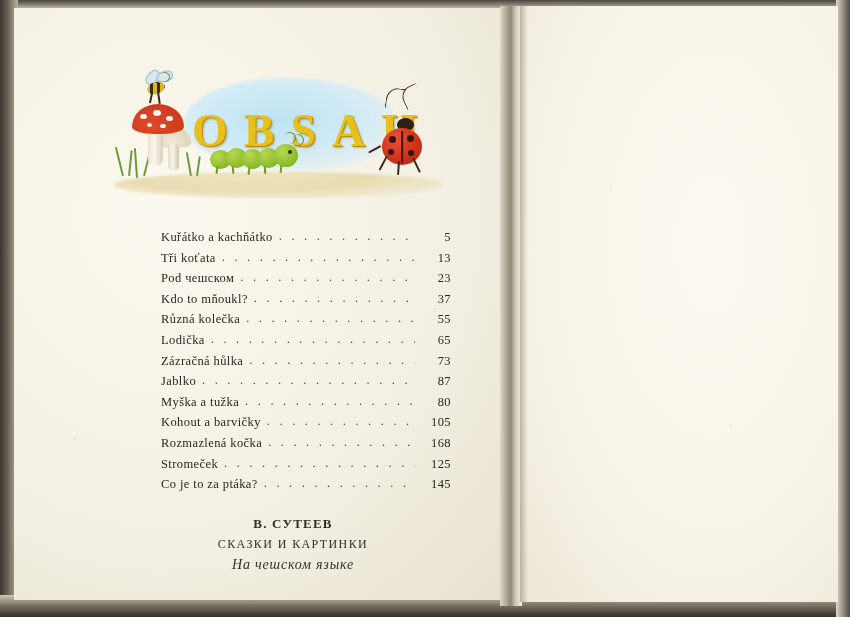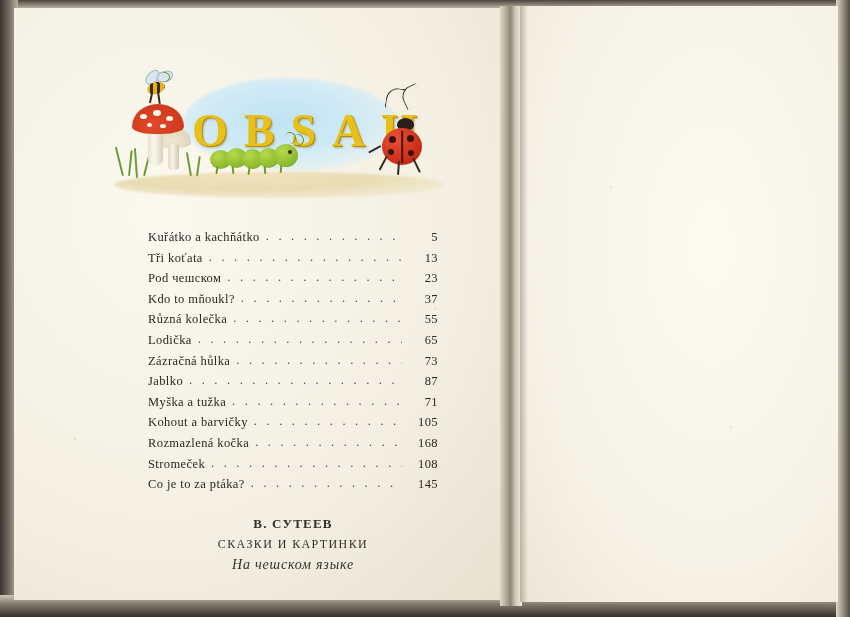--- a/index.html
+++ b/index.html
@@ -233,21 +233,21 @@
     border-radius: 60% 40% 50% 50%;
   }
   .bee-leg {
     position: absolute;
     width: 1.5px; background: #3a2d14;
   }
 
   
   .toc {
     position: absolute;
-    left: 134px; top: 222px;
+    left: 147px; top: 222px;
     width: 290px;
   }
   .toc-row {
     display: flex;
     align-items: baseline;
     font-family: "Liberation Serif", serif;
     font-size: 12.5px;
     color: #2a2722;
     height: 20.6px;
     white-space: nowrap;
@@ -420,39 +420,39 @@
 
       <div class="toc-row">
         <span class="toc-title">Jablko</span>
         <span class="toc-dots">. . . . . . . . . . . . . . . . . . . . . . . . . . . .</span>
         <span class="toc-page">87</span>
       </div>
 
       <div class="toc-row">
         <span class="toc-title">Myška a tužka</span>
         <span class="toc-dots">. . . . . . . . . . . . . . . . . . . . . . . . . . . .</span>
-        <span class="toc-page">71</span>
+        <span class="toc-page">80</span>
       </div>
 
       <div class="toc-row">
         <span class="toc-title">Kohout a barvičky</span>
         <span class="toc-dots">. . . . . . . . . . . . . . . . . . . . . . . . . . . .</span>
         <span class="toc-page">105</span>
       </div>
 
       <div class="toc-row">
         <span class="toc-title">Rozmazlená kočka</span>
         <span class="toc-dots">. . . . . . . . . . . . . . . . . . . . . . . . . . . .</span>
         <span class="toc-page">168</span>
       </div>
 
       <div class="toc-row">
         <span class="toc-title">Stromeček</span>
         <span class="toc-dots">. . . . . . . . . . . . . . . . . . . . . . . . . . . .</span>
-        <span class="toc-page">108</span>
+        <span class="toc-page">125</span>
       </div>
 
       <div class="toc-row">
         <span class="toc-title">Co je to za ptáka?</span>
         <span class="toc-dots">. . . . . . . . . . . . . . . . . . . . . . . . . . . .</span>
         <span class="toc-page">145</span>
       </div>
 
     </div>
 

